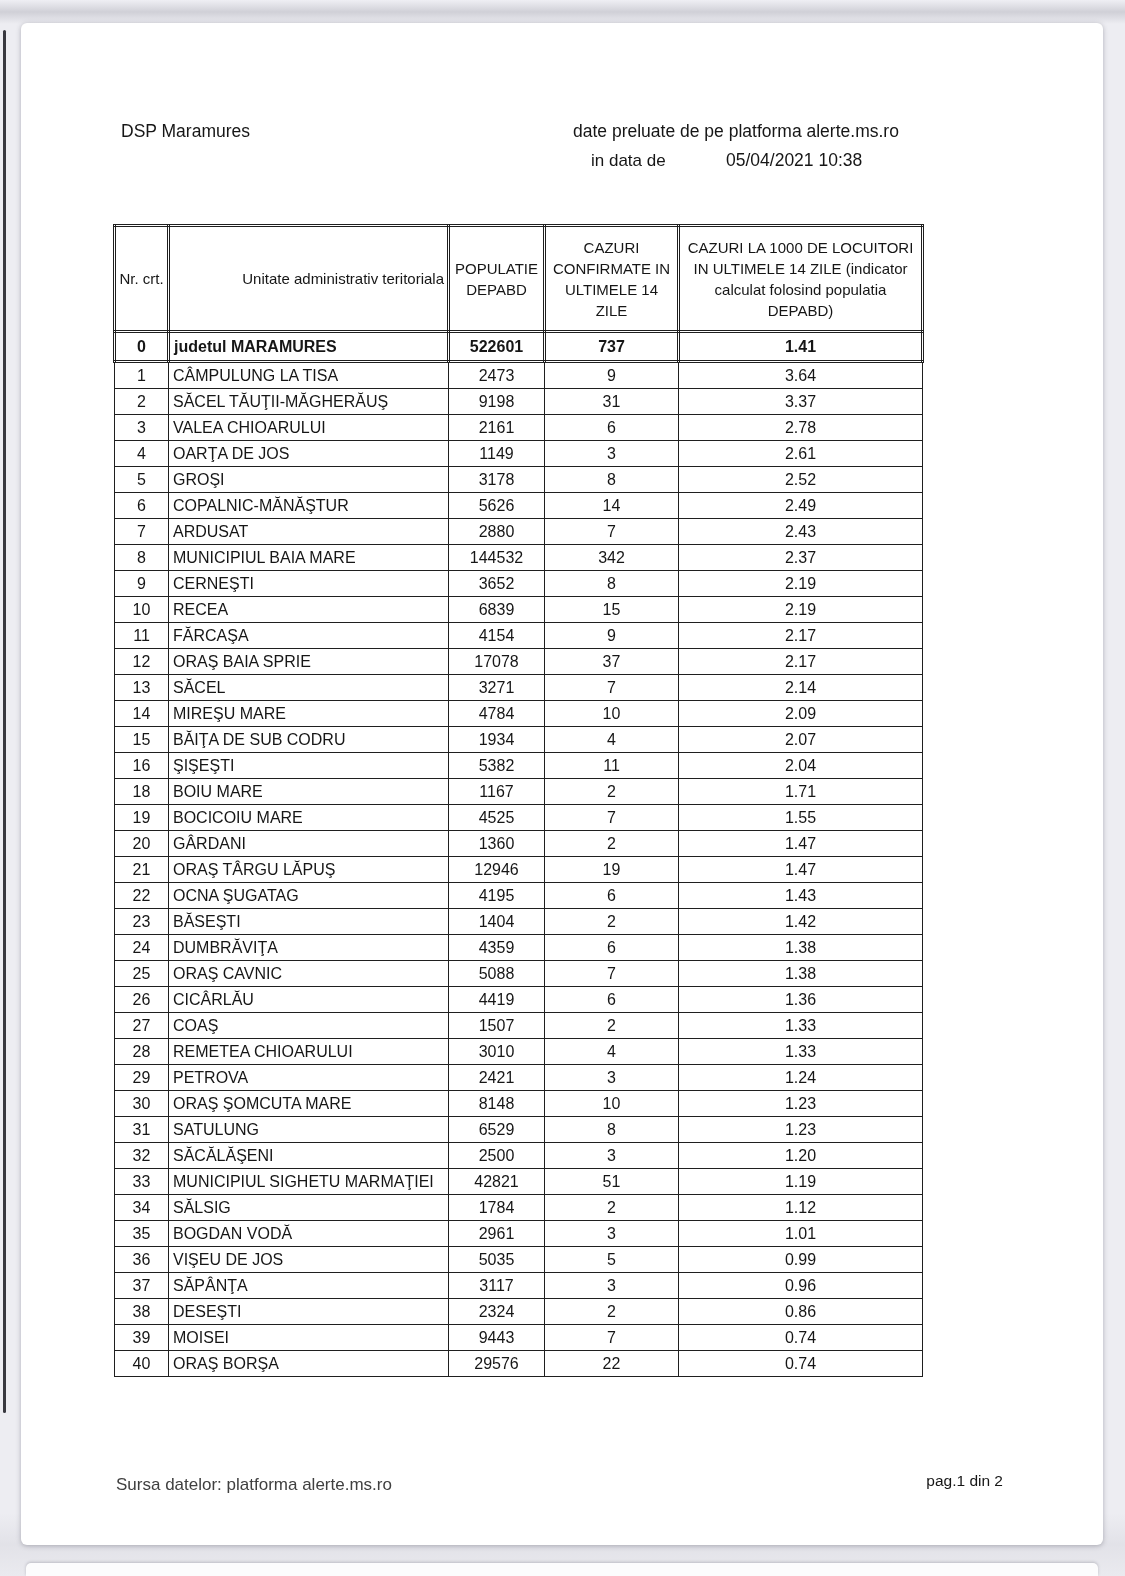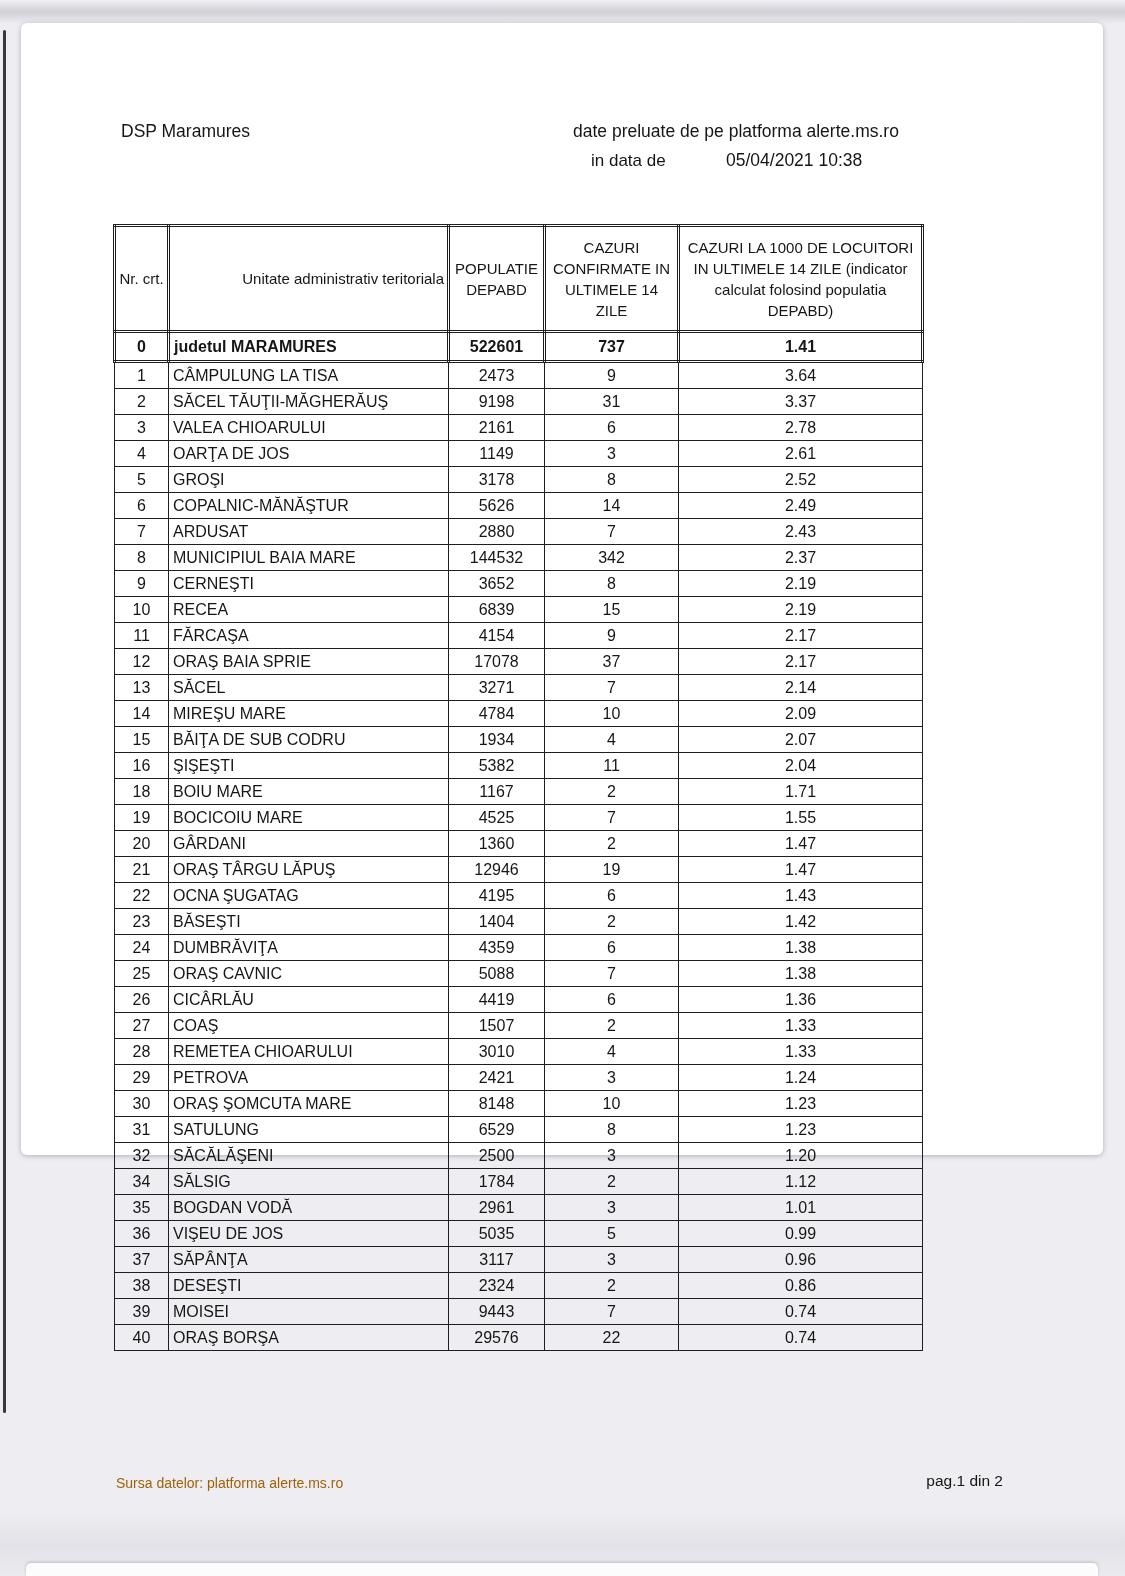--- a/index.html
+++ b/index.html
@@ -27,21 +27,21 @@
   .left-edge-strip {
     position: absolute;
     left: 3px; top: 30px;
     width: 3px; height: 1383px;
     background: #38383f;
     border-radius: 2px;
   }
   .page {
     position: absolute;
     left: 21px; top: 23px;
-    width: 1082px; height: 1132px;
+    width: 1082px; height: 1522px;
     background: #ffffff;
     border-radius: 6px;
     box-shadow: 0 1px 5px rgba(60,60,75,0.35);
   }
   .page2-sliver {
     position: absolute;
     left: 26px; top: 1563px;
     width: 1072px; height: 13px;
     background: #fcfcfd;
     border-radius: 5px 5px 0 0;
@@ -100,22 +100,22 @@
   }
   table.data tbody td { height: 23px; }
   table.data td.name {
     text-align: left;
     padding-left: 4px;
     padding-right: 0;
   }
   .doc-footer-source {
     position: absolute;
     left: 95px; top: 1452px;
-    font-size: 14px;
-    color: #a16207;
+    font-size: 17px;
+    color: #404040;
   }
   .doc-footer-page {
     position: absolute;
     right: 100px; top: 1449px;
     font-size: 15.5px;
   }
 </style>
 </head>
 <body>
 
@@ -365,20 +365,27 @@
             <td>1.23</td>
           </tr>
           <tr>
             <td>32</td>
             <td class="name">SĂCĂLĂŞENI</td>
             <td>2500</td>
             <td>3</td>
             <td>1.20</td>
           </tr>
           <tr>
+            <td>33</td>
+            <td class="name">MUNICIPIUL SIGHETU MARMAŢIEI</td>
+            <td>42821</td>
+            <td>51</td>
+            <td>1.19</td>
+          </tr>
+          <tr>
             <td>34</td>
             <td class="name">SĂLSIG</td>
             <td>1784</td>
             <td>2</td>
             <td>1.12</td>
           </tr>
           <tr>
             <td>35</td>
             <td class="name">BOGDAN VODĂ</td>
             <td>2961</td>

